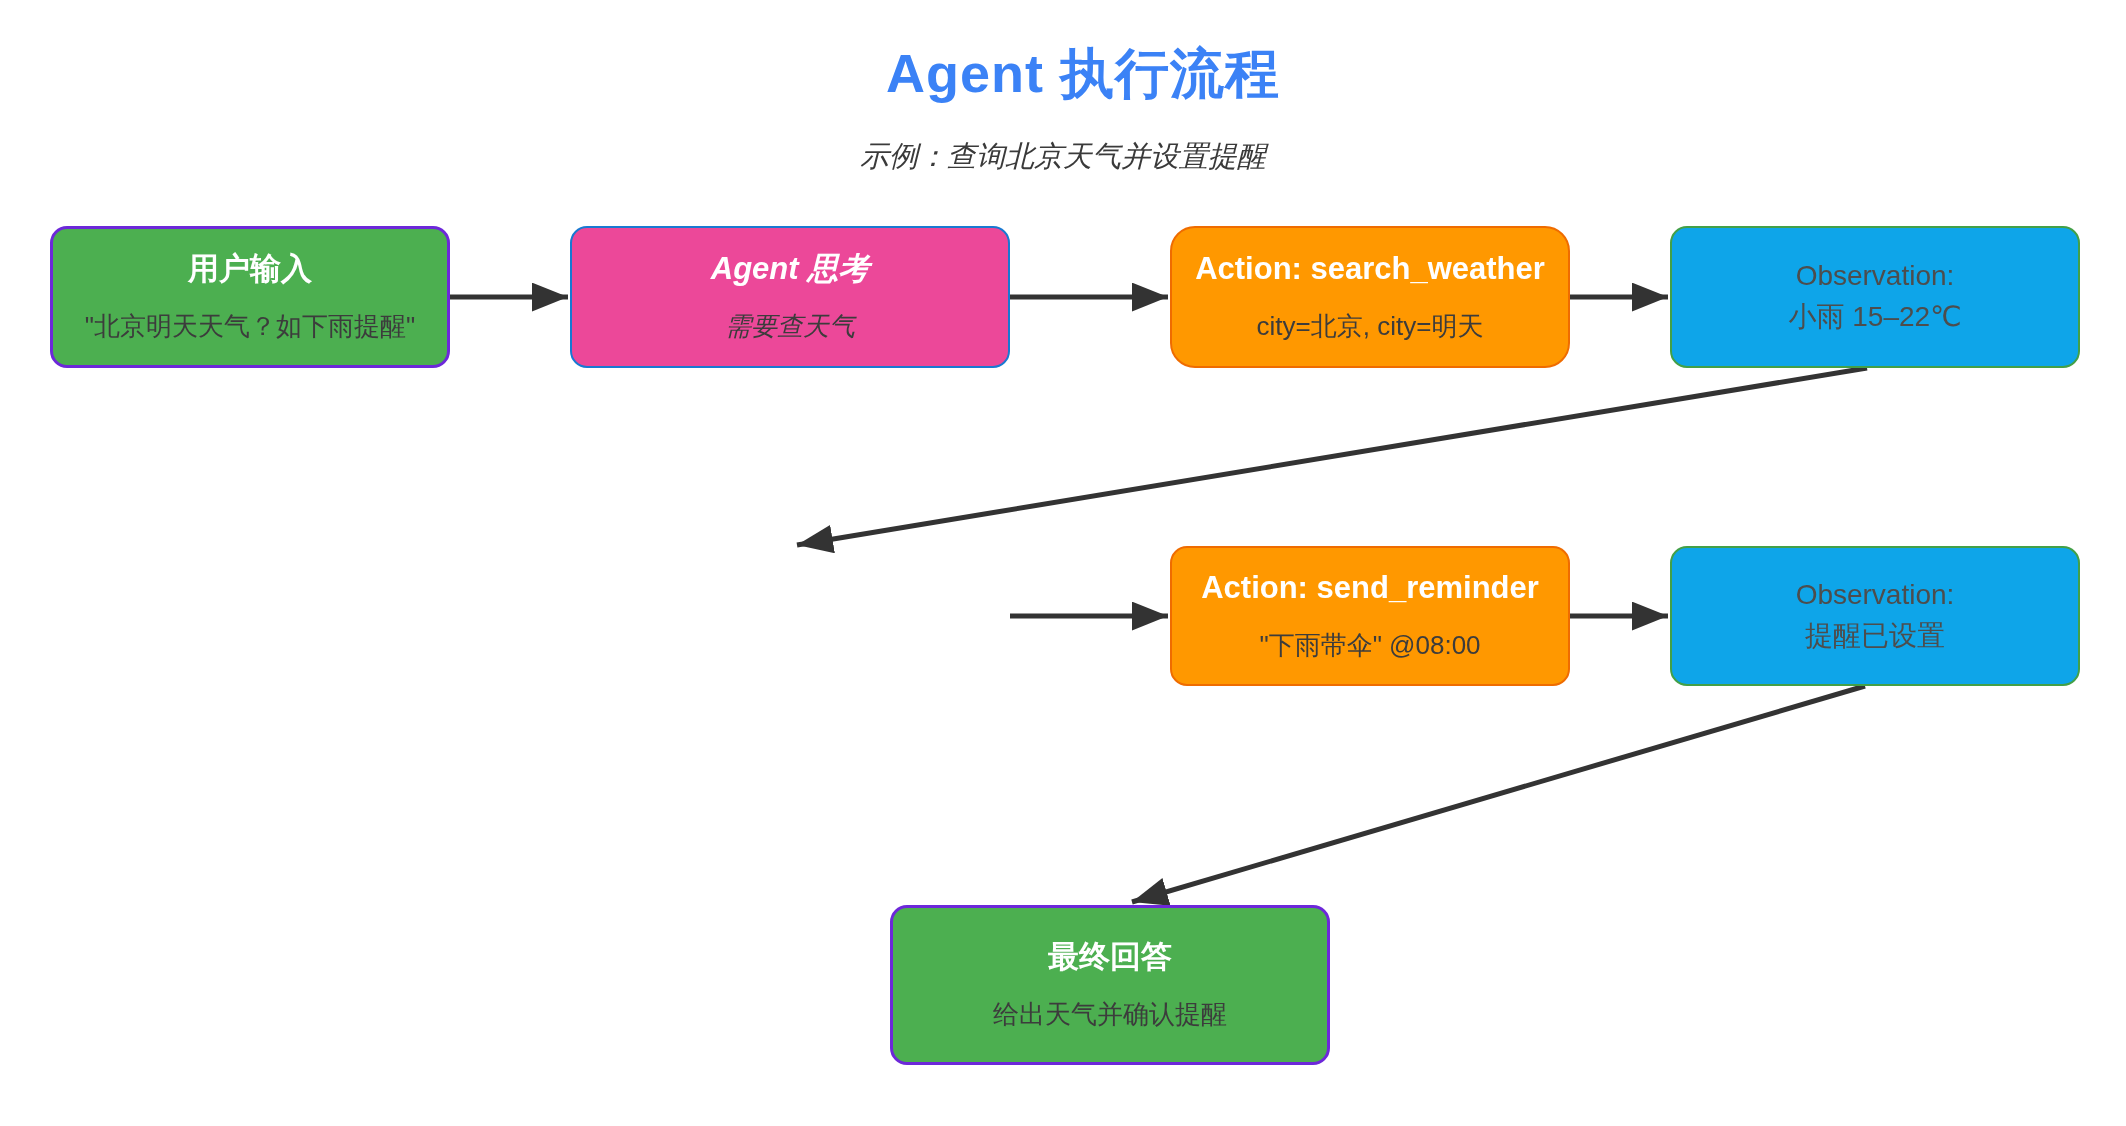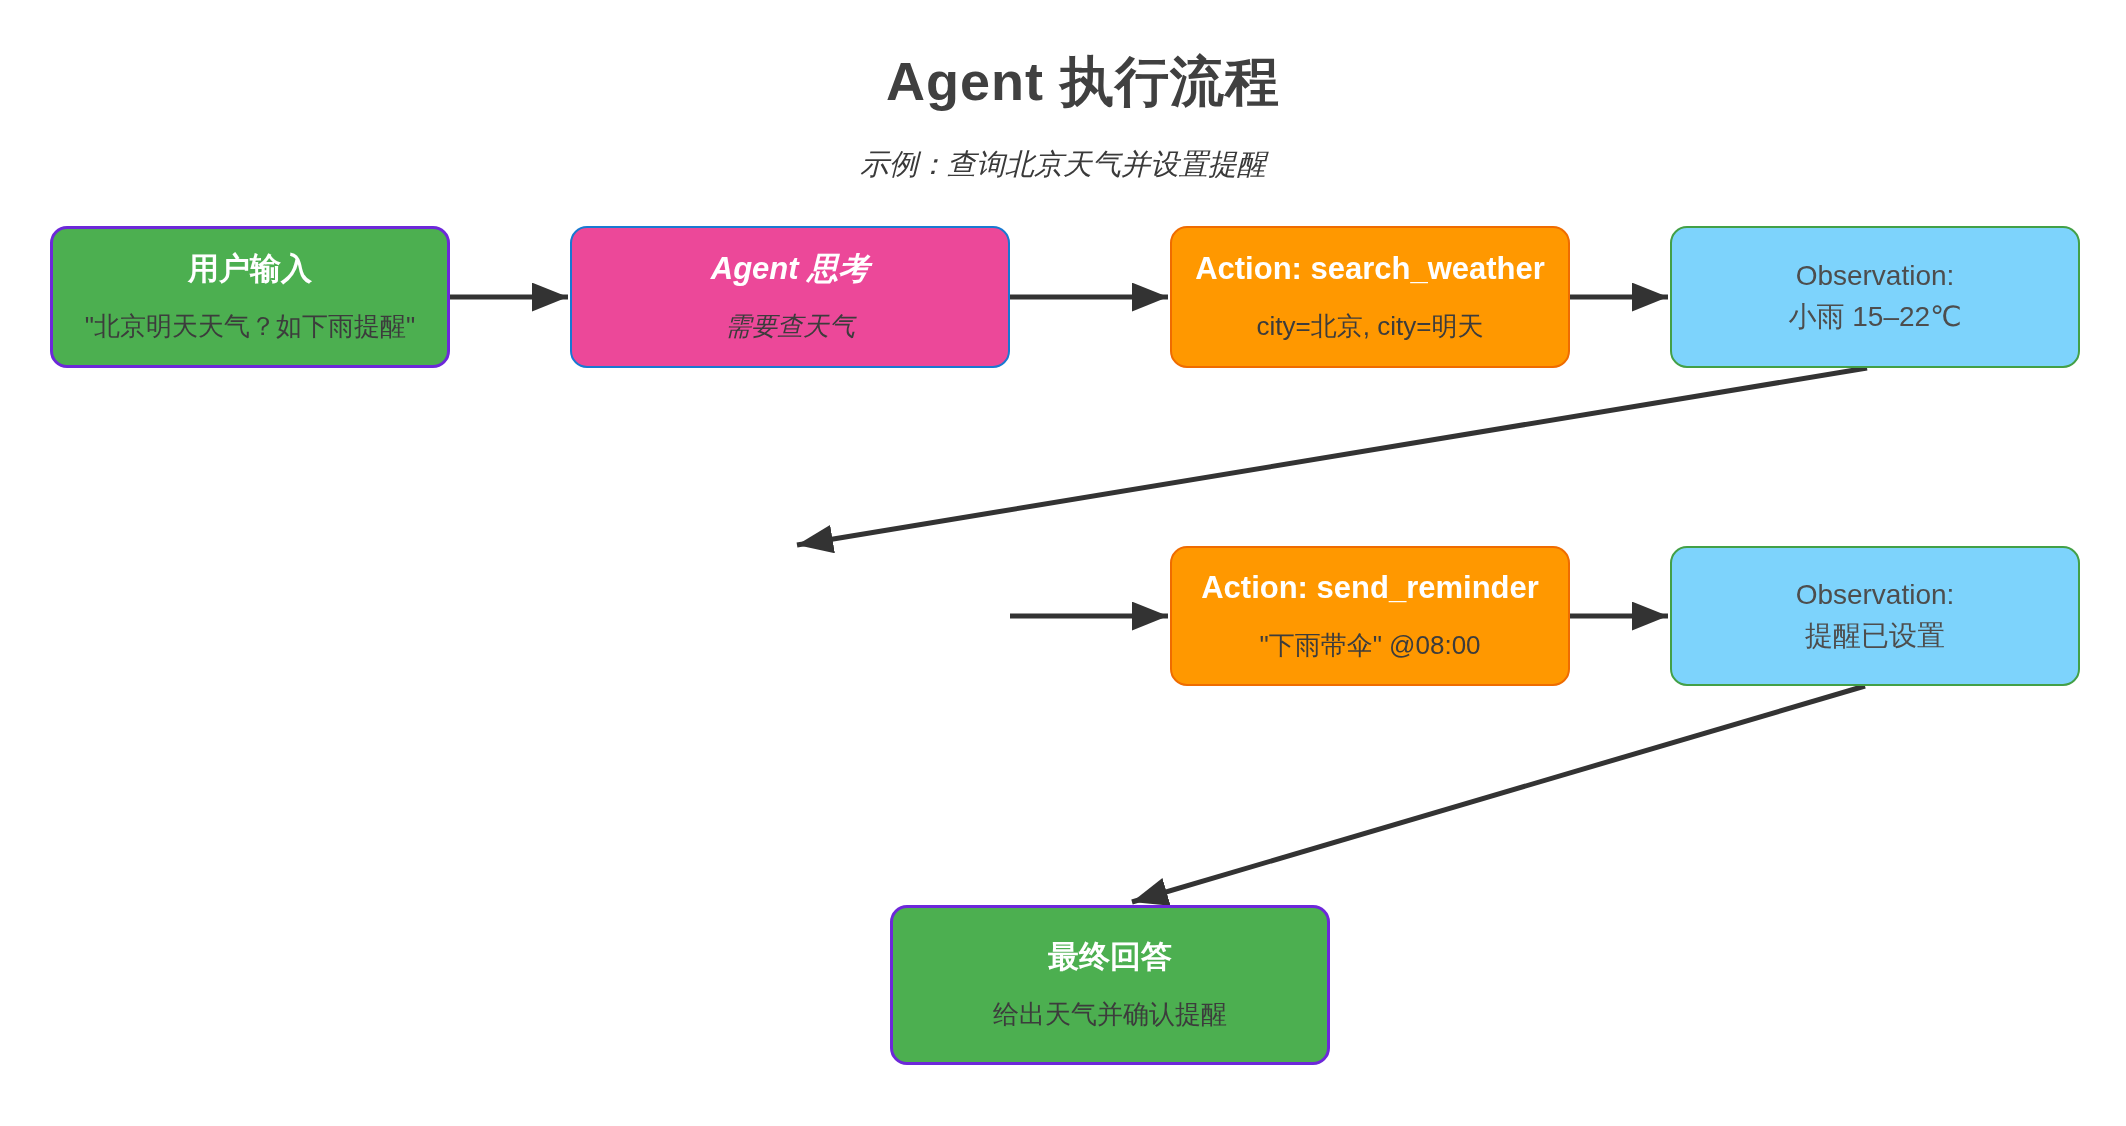--- a/index.html
+++ b/index.html
@@ -1,42 +1,42 @@
 <!DOCTYPE html>
 <html><head>
 <meta charset="utf-8">
 <style>
   html,body { margin:0; padding:0; background:#ffffff; }
   .canvas {
     position:relative; width:2126px; height:1126px; background:#ffffff;
     font-family:"Liberation Sans","DejaVu Sans",sans-serif; overflow:hidden;
   }
   .header { position:absolute; top:38px; left:0; width:100%; text-align:center; }
-  .page-title { font-size:54px; font-weight:700; color:#404040; margin:8px; letter-spacing:1px;padding-left:40px; }
+  .page-title { font-size:54px; font-weight:700; color:#3b82f6; margin:0; letter-spacing:1px;padding-left:40px; }
   .page-subtitle { font-size:29px; font-weight:400; color:#3a3a3a; margin:26px 0 0 0;font-style:italic; }
 
   .node {
     position:absolute; box-sizing:border-box; border-radius:17px;
     display:flex; flex-direction:column; align-items:center; justify-content:center;
     text-align:center; gap:26px; padding:8px 14px;
   }
   .node-title { font-size:31px; font-weight:700; color:#ffffff; line-height:1.1; }
   .node-sub   { font-size:26px; font-weight:400; color:#3c3c3c; line-height:1.15; }
 
   .green  { background:#4caf50; border:3px solid #6d28d9; }
   .blue   { background:#ec4899; border:2px solid #1879d2;font-style:italic; }
   .orange { background:#ff9800; border:2px solid #ef6c00; }
-  .obs    { background:#7dd3fc; border:2px solid #43a047; gap:10px; }
+  .obs    { background:#0ea5e9; border:2px solid #43a047; gap:10px; }
   .obs .node-title { color:#4d4d4d; font-weight:400; font-size:28px; }
   .obs .node-sub   { color:#4d4d4d; font-size:28px;text-align:center; }
 
   
   #n-user-input      { left:50px;   top:226px; width:400px; height:142px; }
   #n-agent-think     { left:570px;  top:226px; width:440px; height:142px; }
-  #n-action-search   { left:1170px; top:226px; width:400px; height:142px; }
+  #n-action-search   { left:1170px; top:226px; width:400px; height:142px;border-radius:25px; }
   #n-obs-weather     { left:1670px; top:226px; width:410px; height:142px; }
   #n-agent-reflect   { left:570px;  top:546px; width:440px; height:140px; }
   #n-action-reminder { left:1170px; top:546px; width:400px; height:140px; }
   #n-obs-reminder    { left:1670px; top:546px; width:410px; height:140px; }
   #n-final-answer    { left:890px;  top:905px; width:440px; height:160px; }
 
   .arrow-layer { position:absolute; left:0; top:0; width:2126px; height:1126px; pointer-events:none; }
 </style>
 </head>
 <body>

